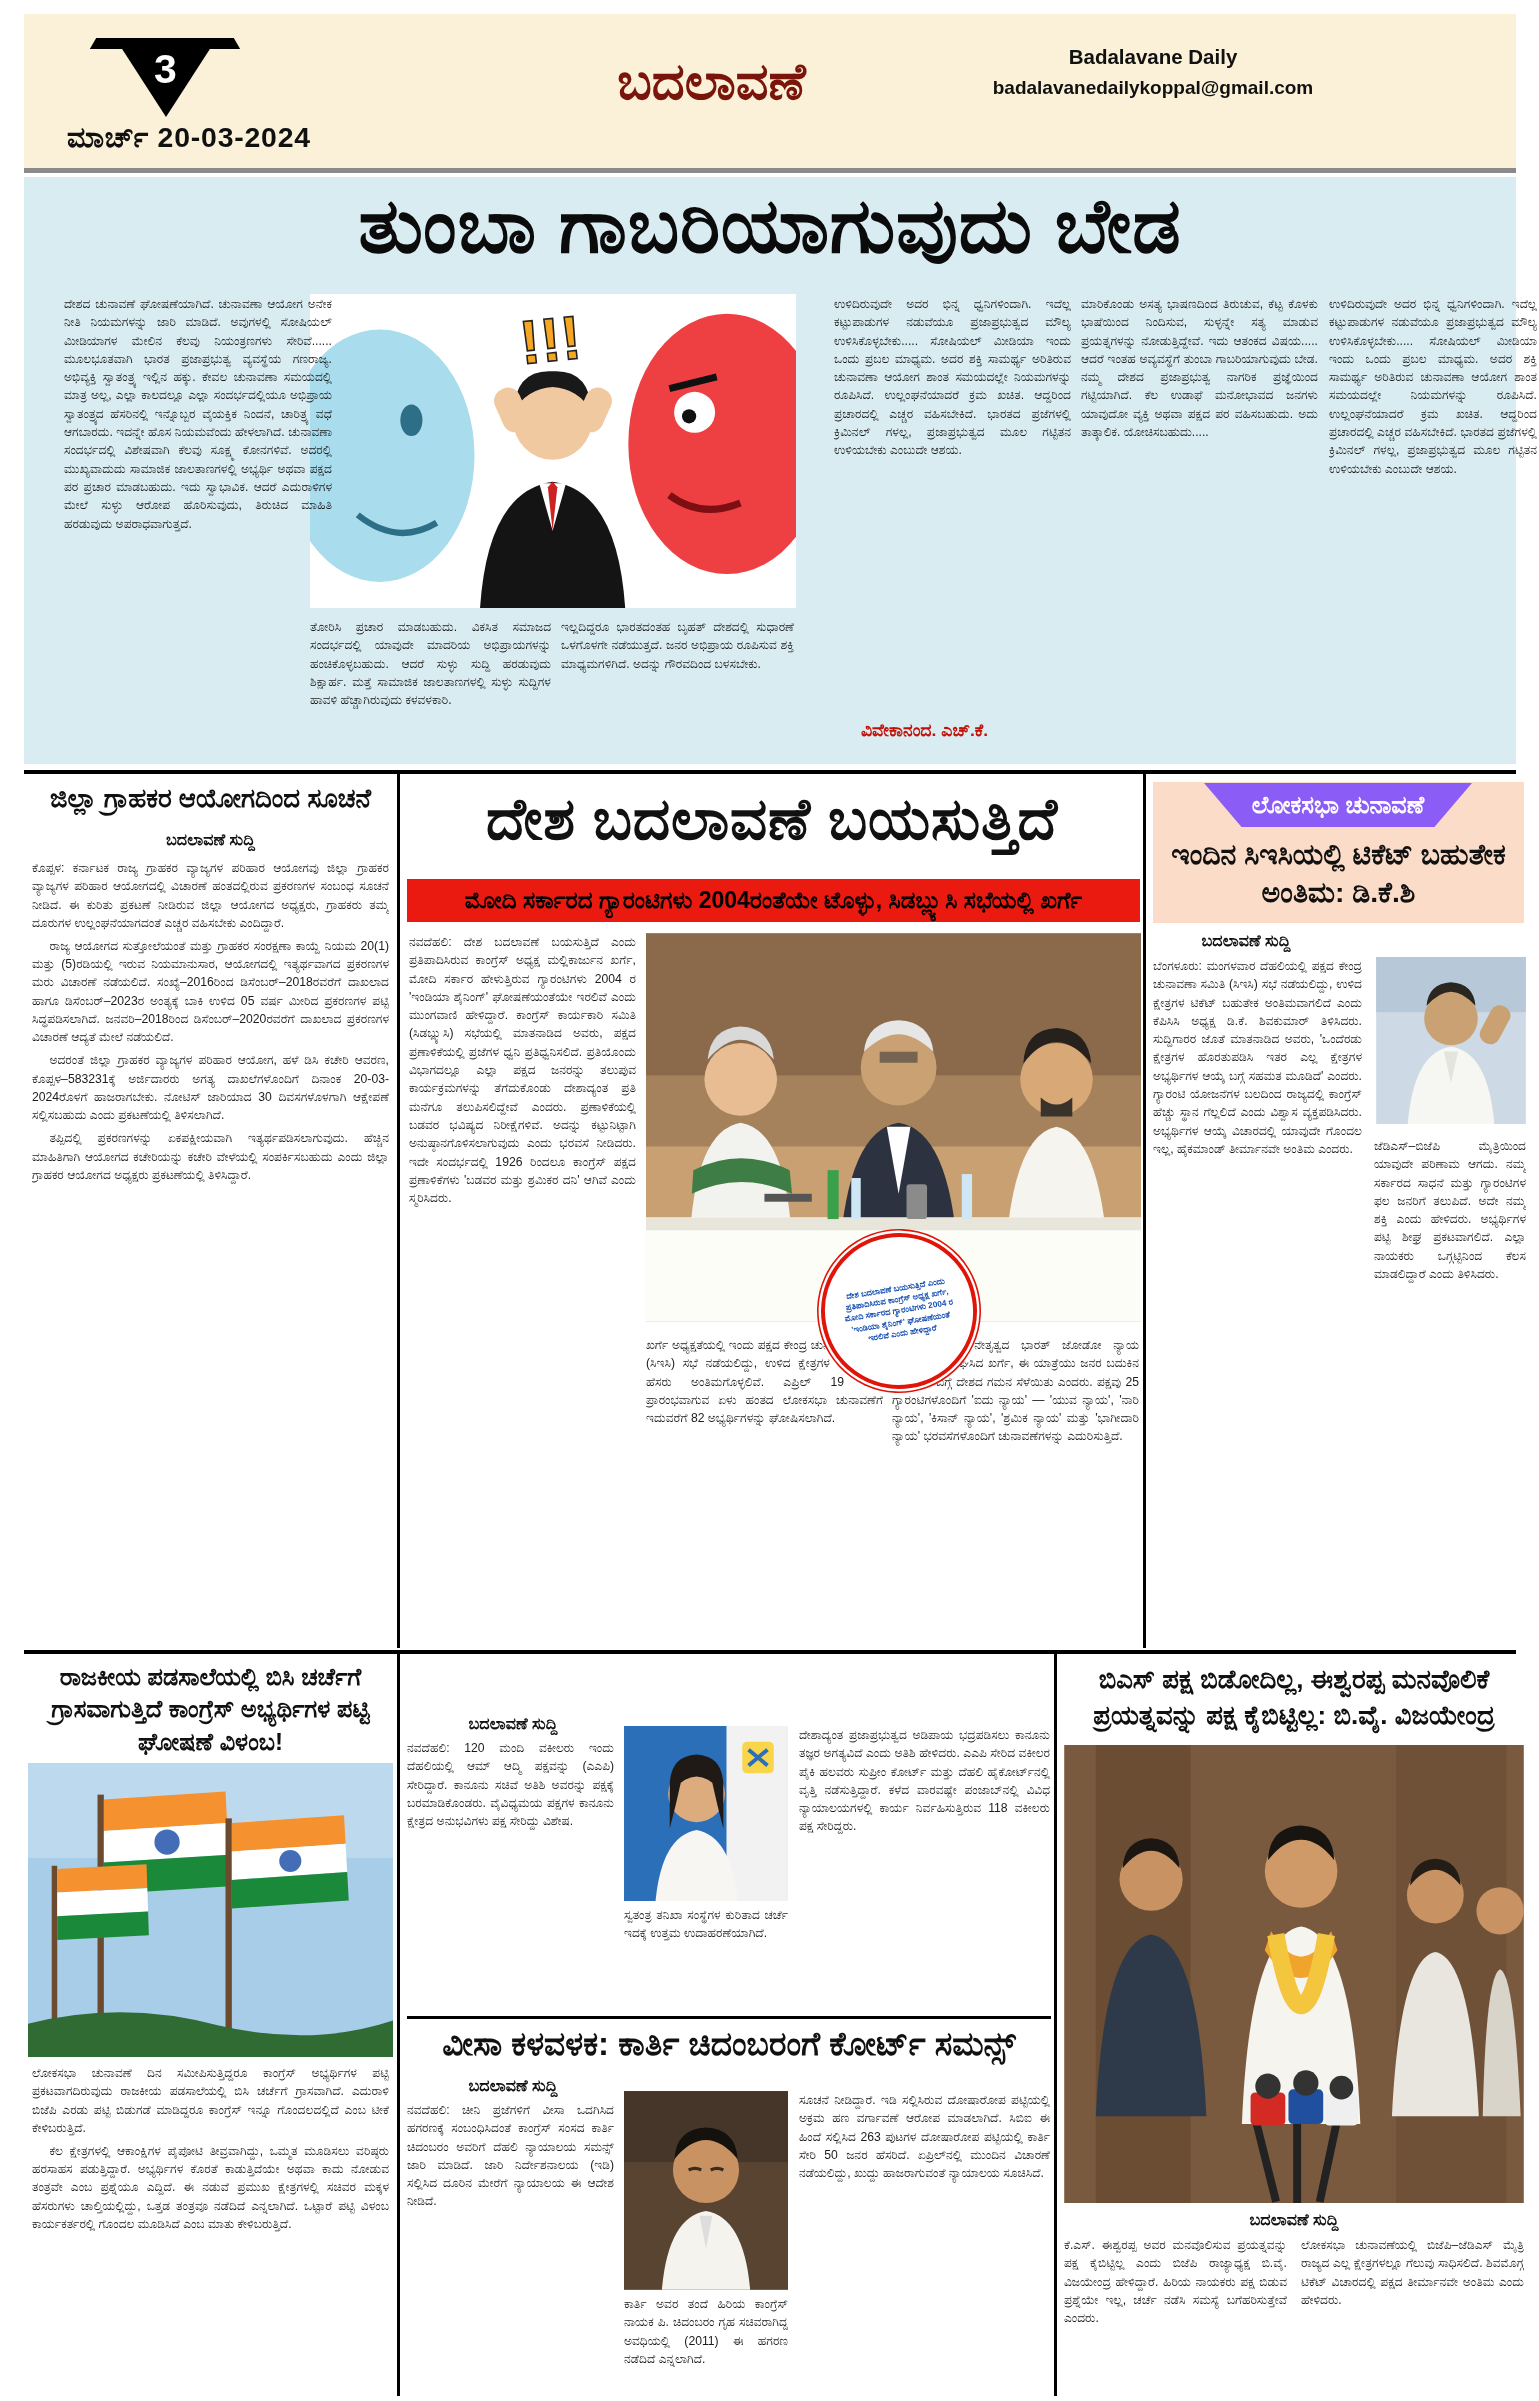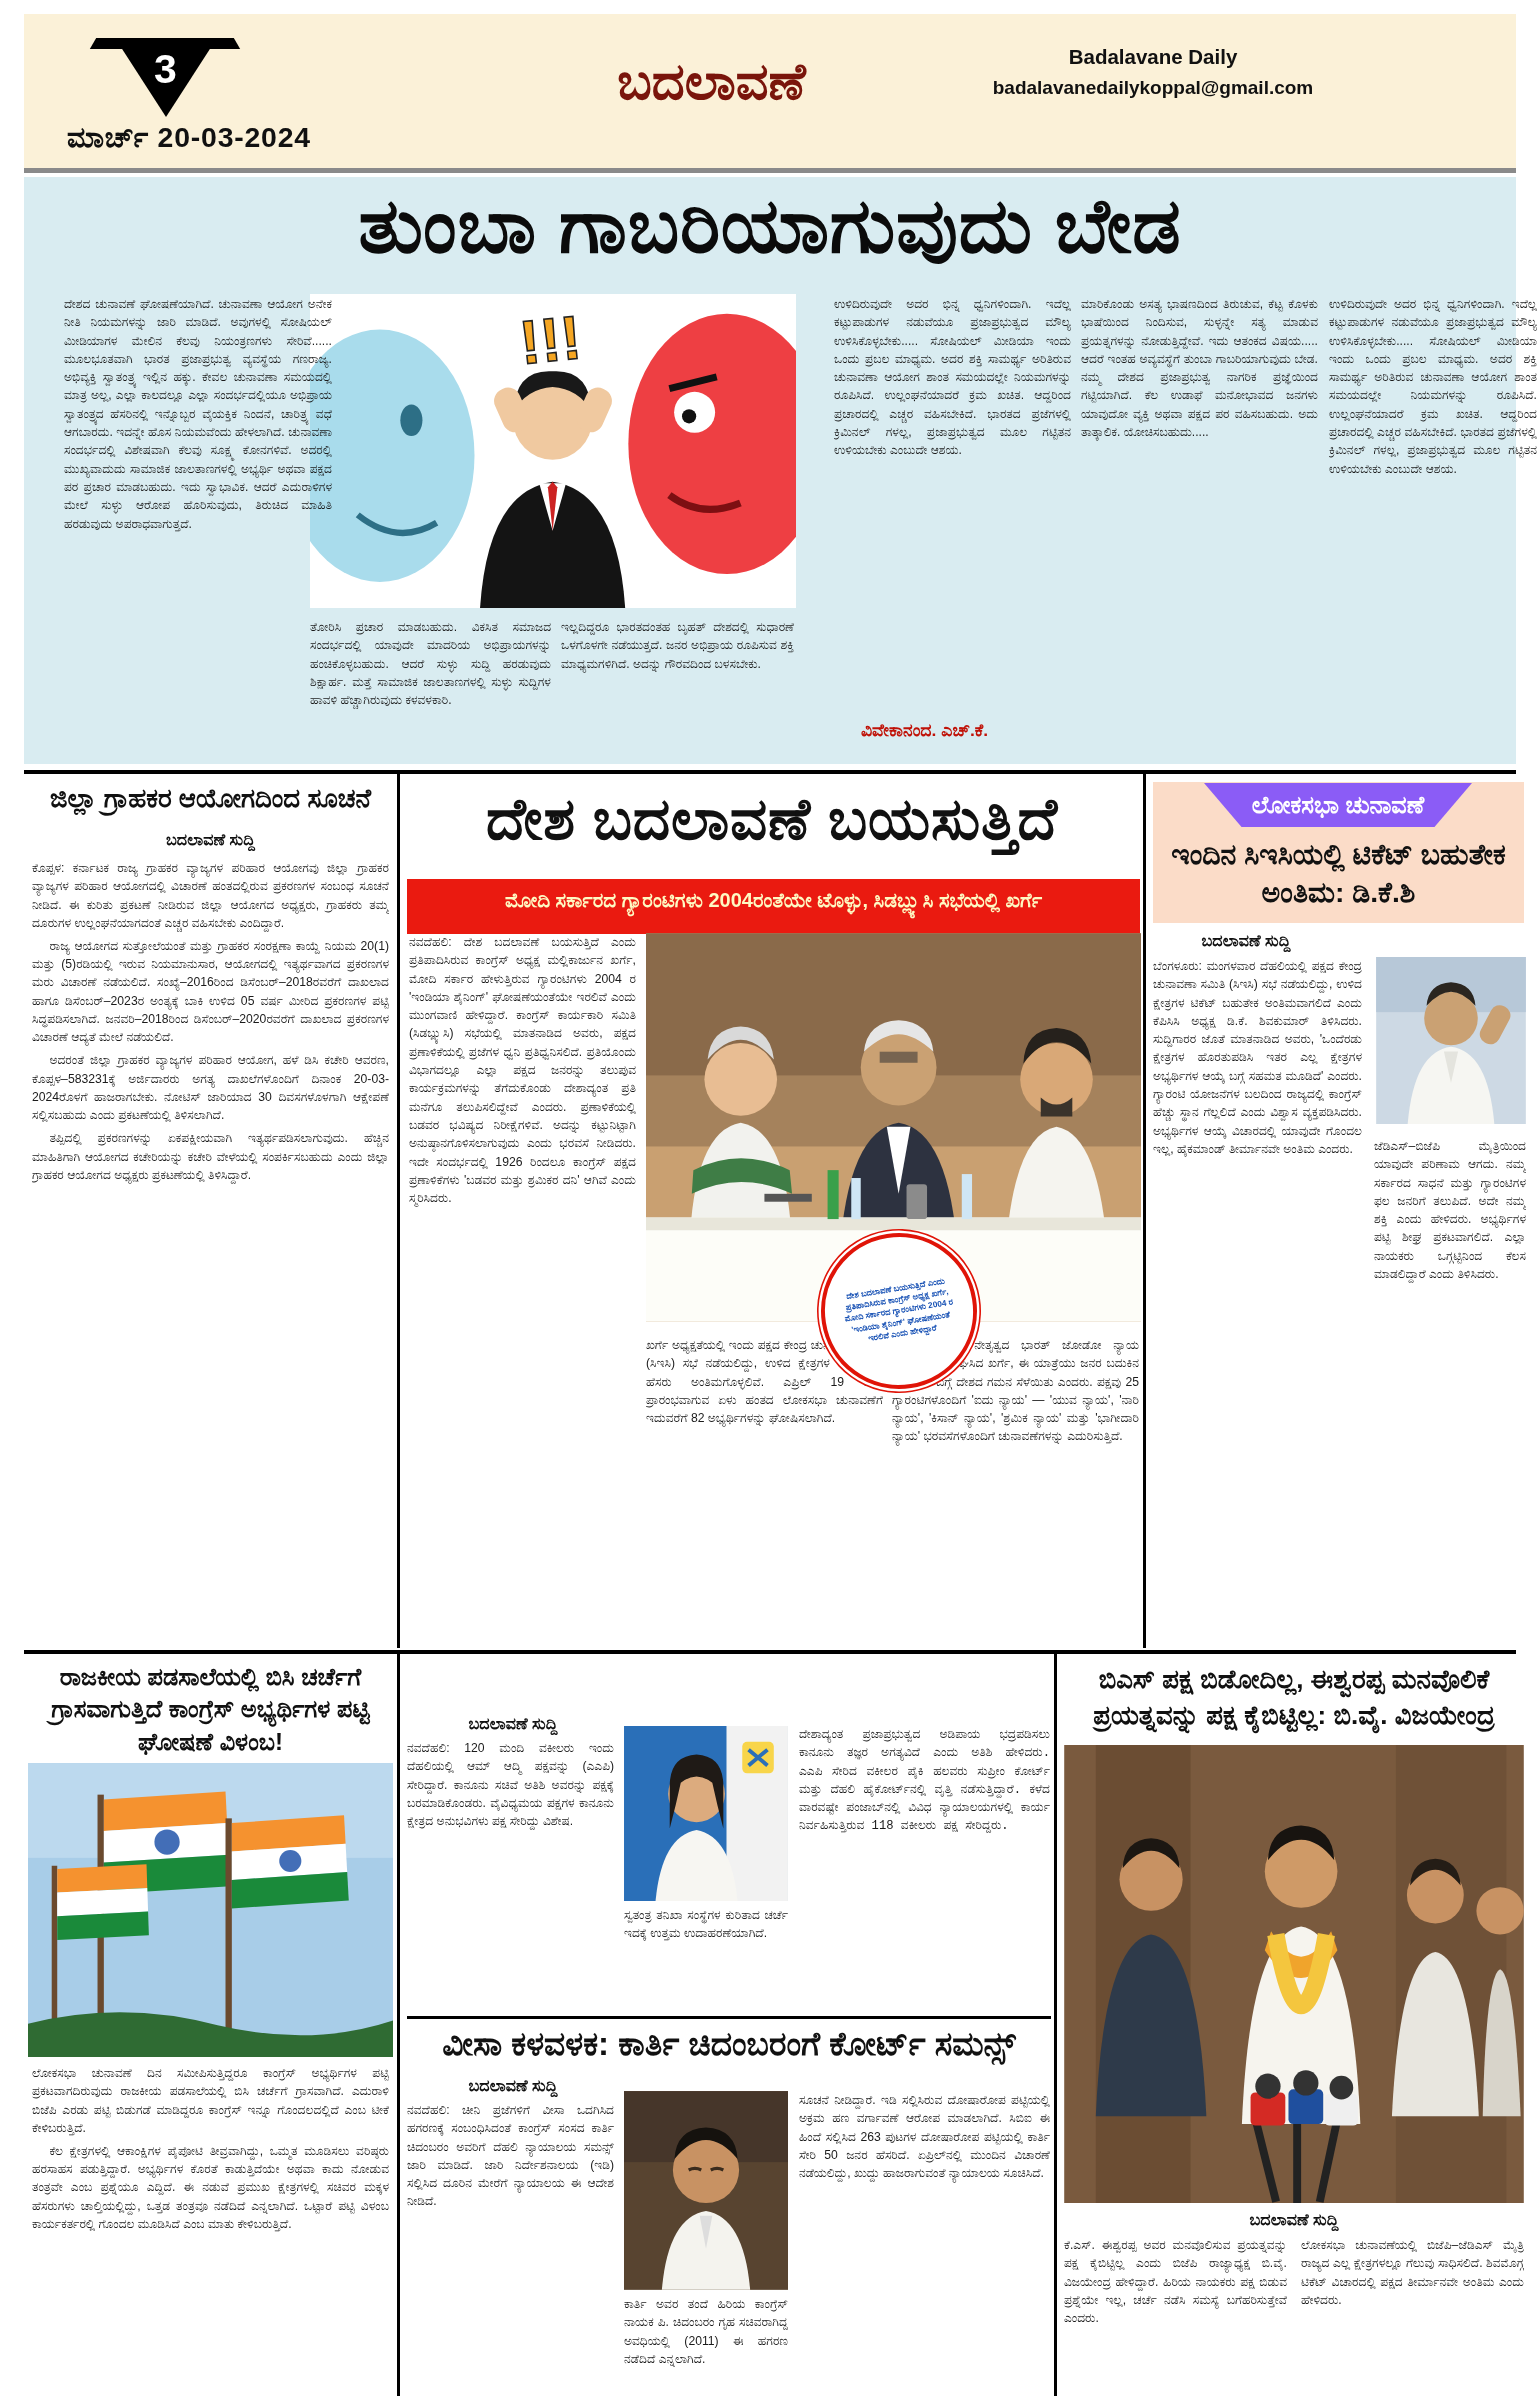--- a/index.html
+++ b/index.html
@@ -48,22 +48,22 @@
   #vr1{left:397px;top:770px;width:3.2px;height:878px;}
   #vr2{left:1143px;top:770px;width:3.2px;height:878px;}
 
   
   #cons-title{left:32px;top:783px;width:357px;font-size:26px;font-weight:900;}
   #cons-byline{left:32px;top:831px;width:357px;}
   #cons-body{left:32px;top:859px;width:357px;height:783px;}
 
   
   #desha-headline{left:407px;top:785px;width:730px;font-size:58px;font-weight:900;letter-spacing:0.8px;}
-  #desha-subhead{left:407px;top:879px;width:733px;height:55px;background:#ea1a10;color:#fef9c3;
-                 font-size:20px;font-weight:bold;text-align:center;line-height:43px;}
+  #desha-subhead{left:407px;top:879px;width:733px;height:43px;background:#ea1a10;color:#000000;
+                 font-size:23px;font-weight:bold;text-align:center;line-height:43px;}
   #desha-lead{left:409px;top:933px;width:227px;height:709px;}
   #desha-photo{left:646px;top:933px;width:495px;height:389px;}
   #desha-colB{left:646px;top:1336px;width:237px;height:306px;}
   #desha-colC{left:892px;top:1336px;width:247px;height:306px;}
   #desha-badge{left:821px;top:1233px;width:148px;height:148px;background:#fff;border-radius:50%;
                border:4.7px solid #e01408;box-shadow:0 0 0 2.4px #fff,0 0 0 4px #e01408;
                transform:rotate(-9deg);display:flex;align-items:center;justify-content:center;}
   #desha-badge-text{width:118px;font-size:8.3px;font-weight:bold;color:#1650b4;text-align:center;line-height:1.35;}
 
   
@@ -86,21 +86,21 @@
   #cong-headline{left:32px;top:1661px;width:357px;font-size:24px;font-weight:900;line-height:1.35;}
   #cong-photo{left:28px;top:1763px;width:365px;height:294px;}
   #cong-body{left:32px;top:2064px;width:357px;height:330px;}
 
   
   #aap-headline{left:407px;top:1660px;width:644px;font-size:36px;font-weight:900;}
   #aap-byline{left:407px;top:1715px;width:212px;}
   #aap-col1{left:407px;top:1739px;width:207px;height:272px;}
   #aap-photo{left:624px;top:1726px;width:164px;height:175px;}
   #aap-col2{left:624px;top:1906px;width:164px;height:104px;}
-  #aap-col3{left:799px;top:1726px;width:251px;height:284px;font-family:Liberation Mono, monospace;}
+  #aap-col3{left:799px;top:1726px;width:251px;height:284px;}
   #aap-visa-rule{left:407px;top:2016px;width:644px;height:3.2px;}
 
   
   #visa-headline{left:407px;top:2025px;width:644px;font-size:33px;font-weight:900;}
   #visa-byline{left:407px;top:2077px;width:212px;}
   #visa-col1{left:407px;top:2101px;width:207px;height:292px;}
   #visa-photo{left:624px;top:2091px;width:164px;height:199px;}
   #visa-col2{left:624px;top:2295px;width:164px;height:98px;}
   #visa-col3{left:799px;top:2091px;width:251px;height:302px;}
 

